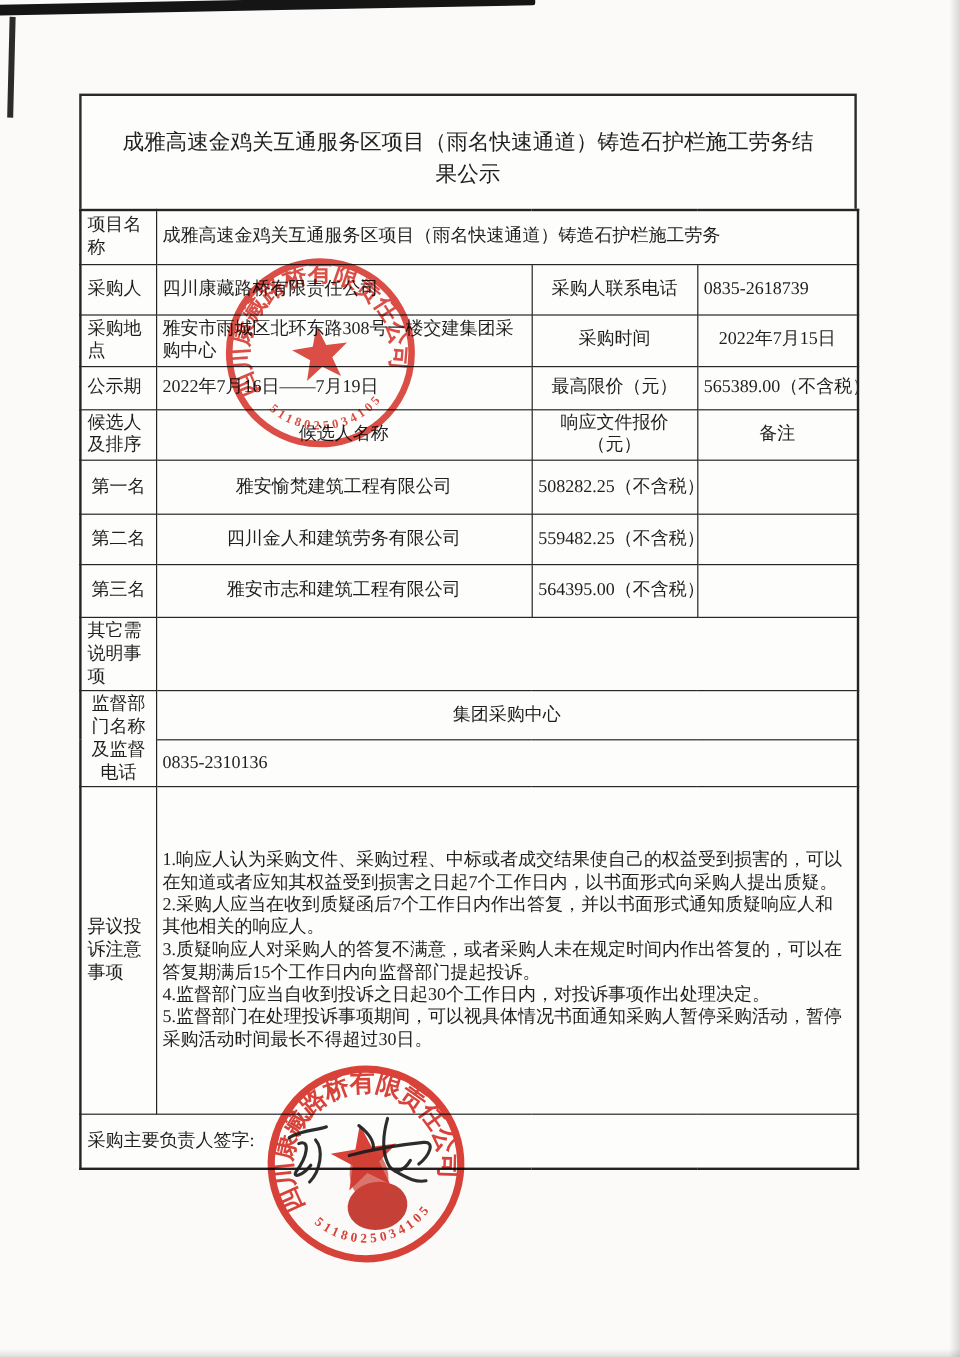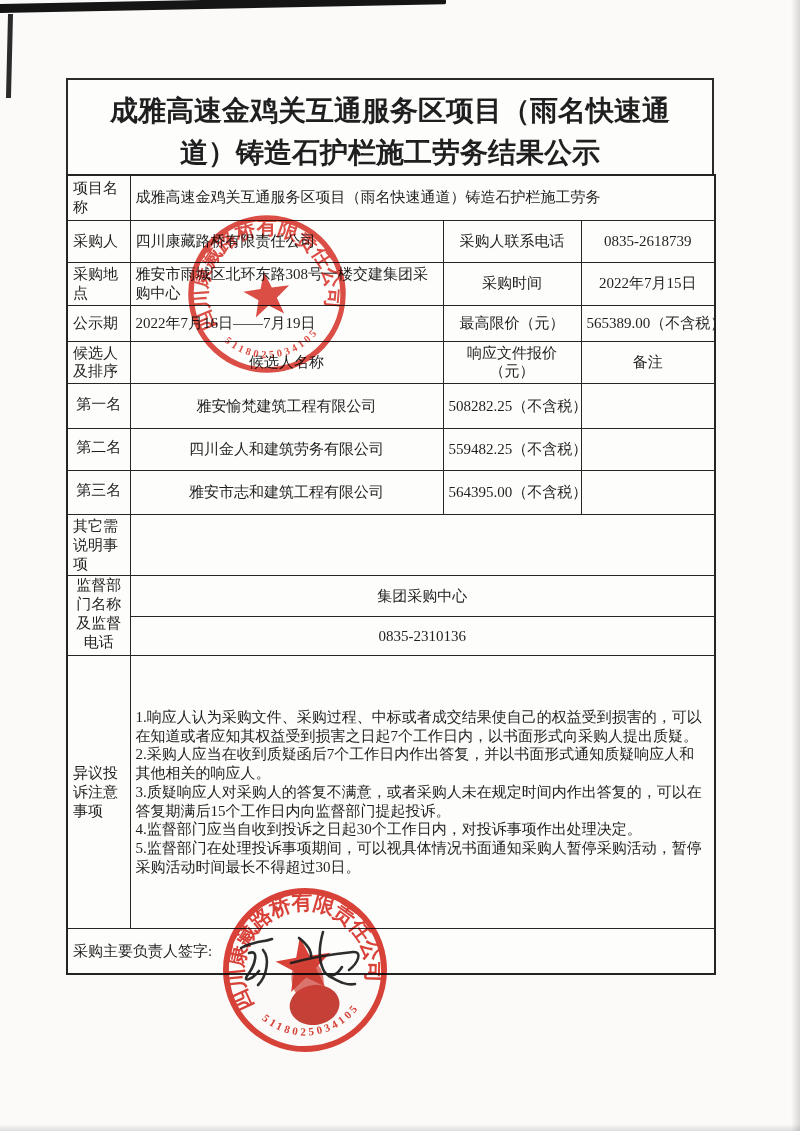--- a/index.html
+++ b/index.html
@@ -12,43 +12,43 @@
   
   .scan-strip-top{position:absolute;left:-6px;top:4px;width:452px;height:9px;background:#151515;transform:rotate(-1.1deg);transform-origin:left top;border-radius:2px;}
   .scan-line-left{position:absolute;left:7px;top:14px;width:5px;height:84px;background:#2b2b2b;transform:rotate(1.4deg);}
   .scan-edge-right{position:absolute;right:0;top:0;width:9px;height:100%;background:linear-gradient(to right,rgba(90,90,90,0),rgba(90,90,90,.22));}
   .scan-edge-bottom{position:absolute;left:0;bottom:0;width:100%;height:7px;background:linear-gradient(to bottom,rgba(90,90,90,0),rgba(90,90,90,.18));}
 
   .title-box{
     position:absolute;left:66px;top:78px;width:648px;height:108px;
     border:2.5px solid #2a2a2a;background:#fdfdfc;
     display:flex;align-items:center;justify-content:center;
-    text-align:center;font-size:28px;font-weight:bold;line-height:1.5;
+    text-align:center;font-size:18px;font-weight:normal;line-height:1.5;
     padding:0 30px;box-sizing:border-box;
   }
 
   table.doc{
     position:absolute;left:66px;top:174px;width:648px;
     border-collapse:collapse;table-layout:fixed;
     background:#fdfdfc;
   }
   table.doc td{
     border:1.6px solid #262626;
     font-size:15px;line-height:1.25;
     padding:2px 5px;vertical-align:middle;
     overflow:hidden;
   }
   table.doc{border:2.2px solid #242424;}
   td.lbl{padding:2px 4px;}
-  td.lbl-c{text-align:center;padding:2px 2px;font-family:Liberation Mono, monospace;}
+  td.lbl-c{text-align:center;padding:2px 2px;}
   td.c{text-align:center;}
   td.hdr{text-align:center;font-size:14.5px;padding:2px 1px;margin-left:47px;}
   td.price{text-align:left;font-size:14px;padding:2px 1px;white-space:nowrap;}
   td.maxprice{text-align:center;font-size:13px;padding:2px 1px;white-space:nowrap;}
-  td.phone{text-align:center;font-size:15.5px;white-space:nowrap;font-family:Liberation Serif, serif;}
+  td.phone{text-align:left;font-size:15.5px;white-space:nowrap;font-family:Liberation Serif, serif;}
   td.objection-text{font-size:14.5px;line-height:1.26;white-space:pre-line;padding:4px 8px;margin-left:32px;}
   td.sig-row{font-size:16px;padding:2px 6px;}
   .r1{height:45px}.r2{height:42px}.r3{height:43px}.r4{height:36px}
   .r5{height:39px}.r6{height:45px}.r7{height:42px}.r8{height:44px}
   .r9{height:59px}.r10a{height:37px}.r10b{height:36px}
   .r11{height:273px}.r12{height:45px}
 
   .stamp{position:absolute;mix-blend-mode:multiply;pointer-events:none;}
   .stamp-upper{left:167px;top:194px;}
   .stamp-lower{left:203px;top:868px;}

